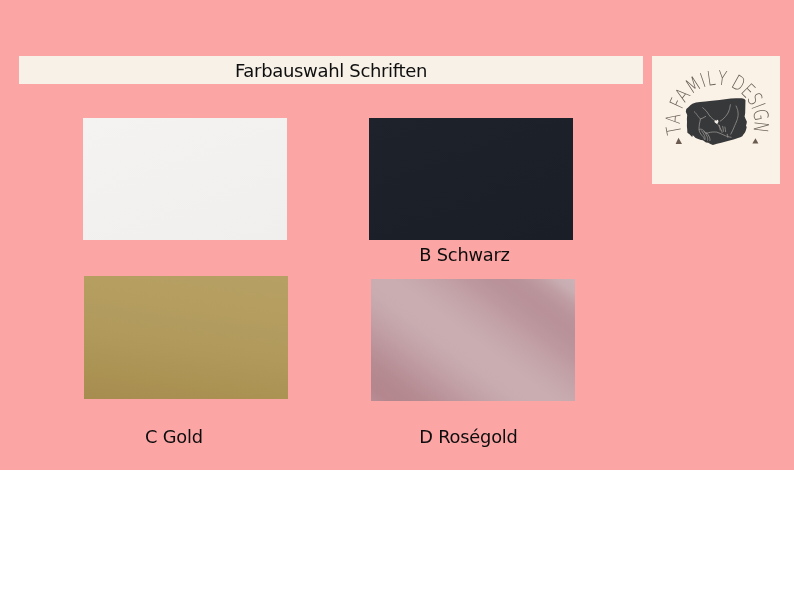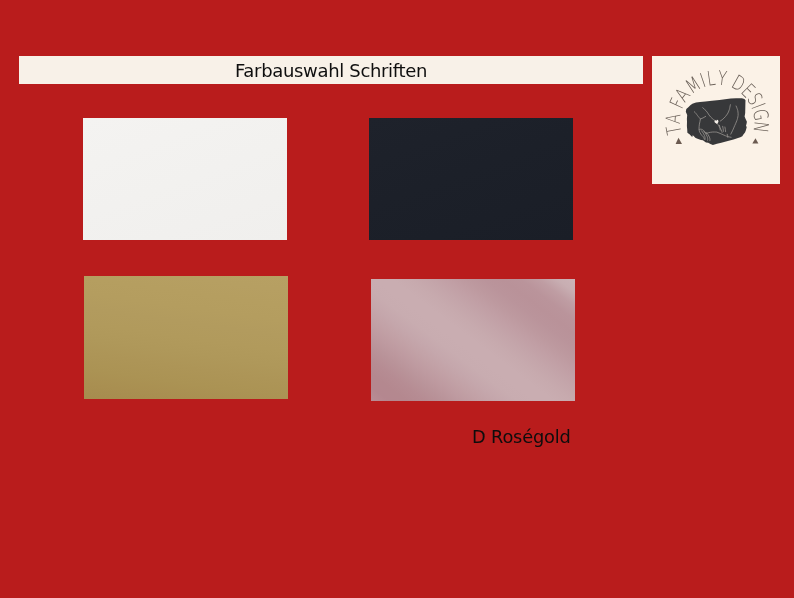--- a/index.html
+++ b/index.html
@@ -11,22 +11,22 @@
   body {
     width: 794px;
     height: 598px;
     overflow: hidden;
     font-family: "DejaVu Sans", sans-serif;
     -webkit-font-smoothing: antialiased;
   }
   #page {
     position: relative;
     width: 794px;
-    height: 598px;
-    background: #b91c1c;
+    height: 470px;
+    background: #fca5a5;
   }
 
   
   #title-banner {
     position: absolute;
     left: 19px;
     top: 56px;
     width: 624px;
     height: 28px;
     background: #f8f1e8;
@@ -120,21 +120,21 @@
         #b99299 80%,
         #ba949b 85%,
         #bf9da3 90%,
         #c8aeb2 95%,
         #ccb3b7 100%);
   }
 
   #lb-white  { left: 74.5px;  top: 244px; }
   #lb-black  { left: 362.5px; top: 244px; }
   #lb-gold   { left: 72px;    top: 426px; }
-  #lb-rose   { left: 366.5px; top: 426px; text-align: right; }
+  #lb-rose   { left: 366.5px; top: 426px; }
 </style>
 </head>
 <body>
 
 <div id="page">
 
   <div id="title-banner">
     <div id="title-text">Farbauswahl Schriften</div>
   </div>
 
@@ -185,19 +185,21 @@
       <g>
         <path id="tri-left" d="M 23.6,88.0 L 26.5,81.7 L 30.0,88.0 Z" fill="#6b5a50"></path>
         <path id="tri-right" d="M 100.3,87.6 L 103.5,82.2 L 106.4,87.6 Z" fill="#6b5a50"></path>
       </g>
     </svg>
   </div>
 
   <div class="swatch" id="sw-white"></div>
 
   <div class="swatch" id="sw-black"></div>
+  <div class="swatch-label" id="lb-black">B Schwarz</div>
 
   <div class="swatch" id="sw-gold"></div>
+  <div class="swatch-label" id="lb-gold">C Gold</div>
 
   <div class="swatch" id="sw-rose"></div>
   <div class="swatch-label" id="lb-rose">D Roségold</div>
 
 </div>
 
 </body></html>

